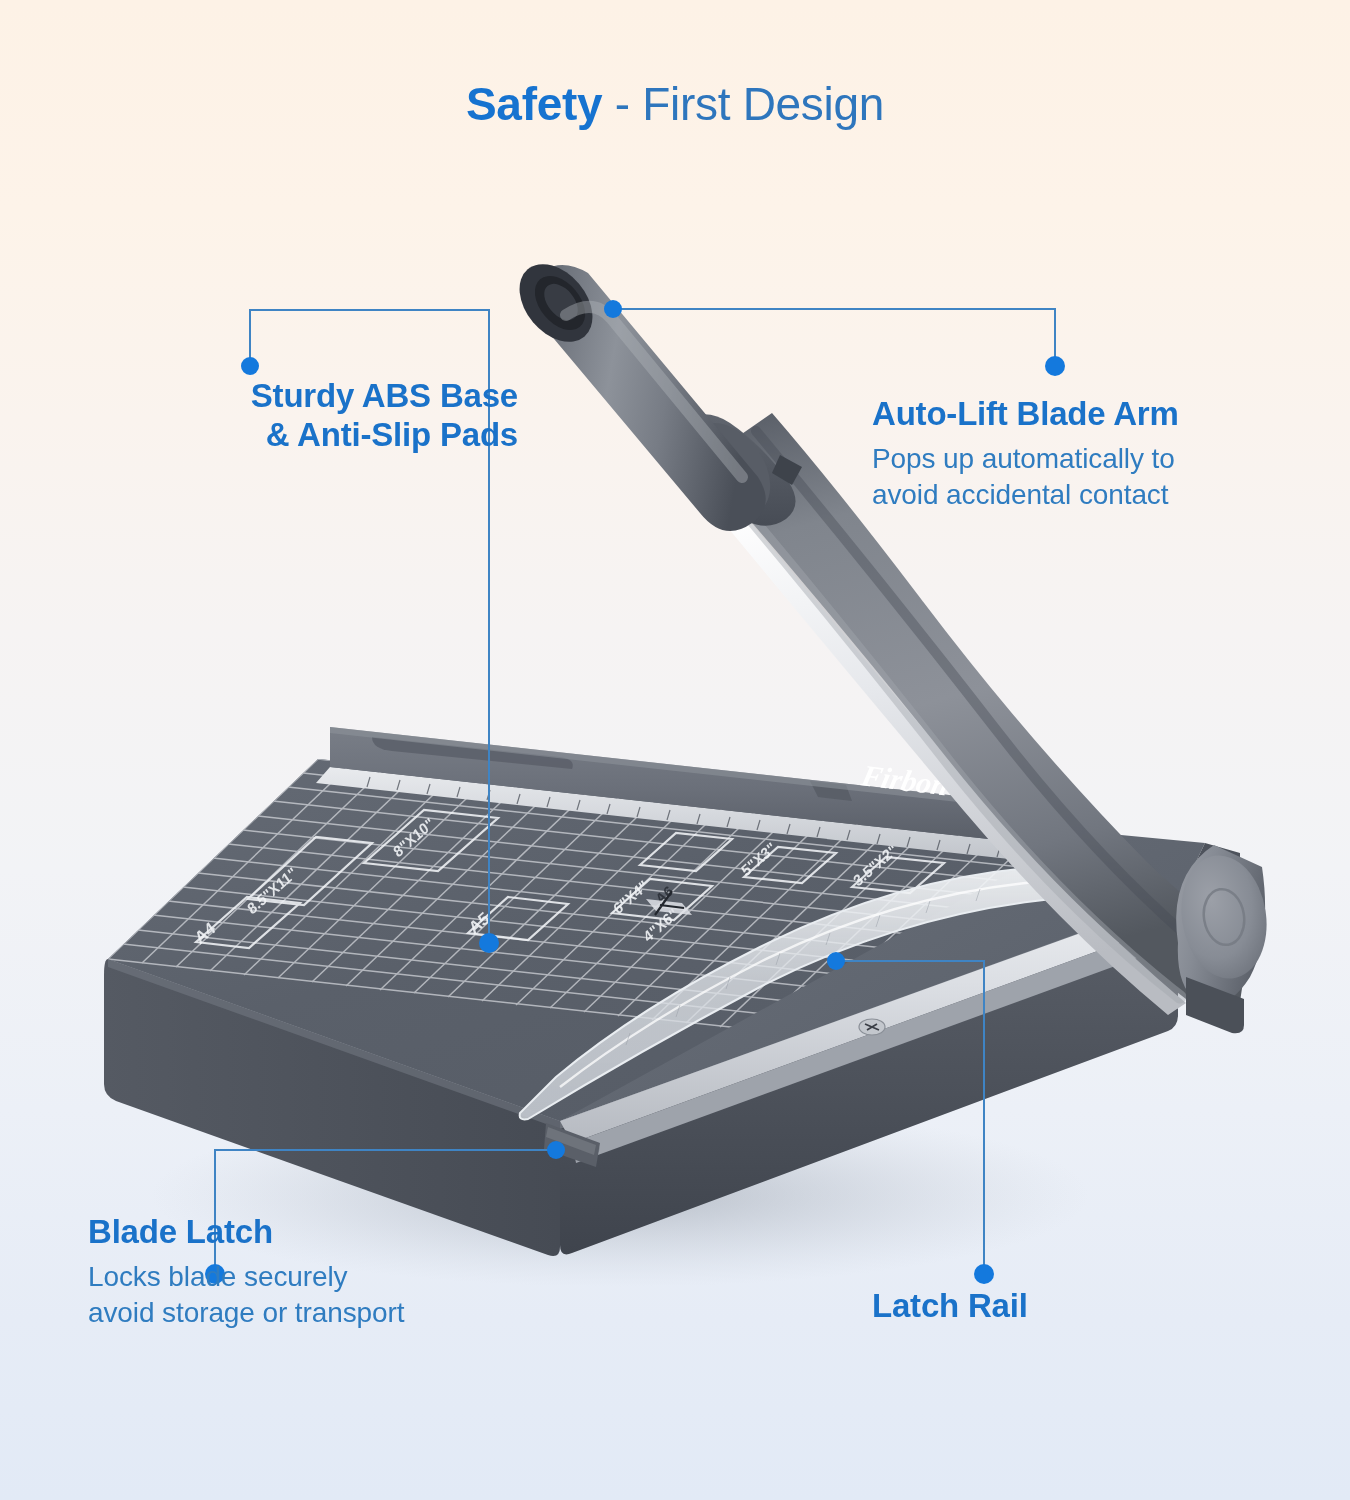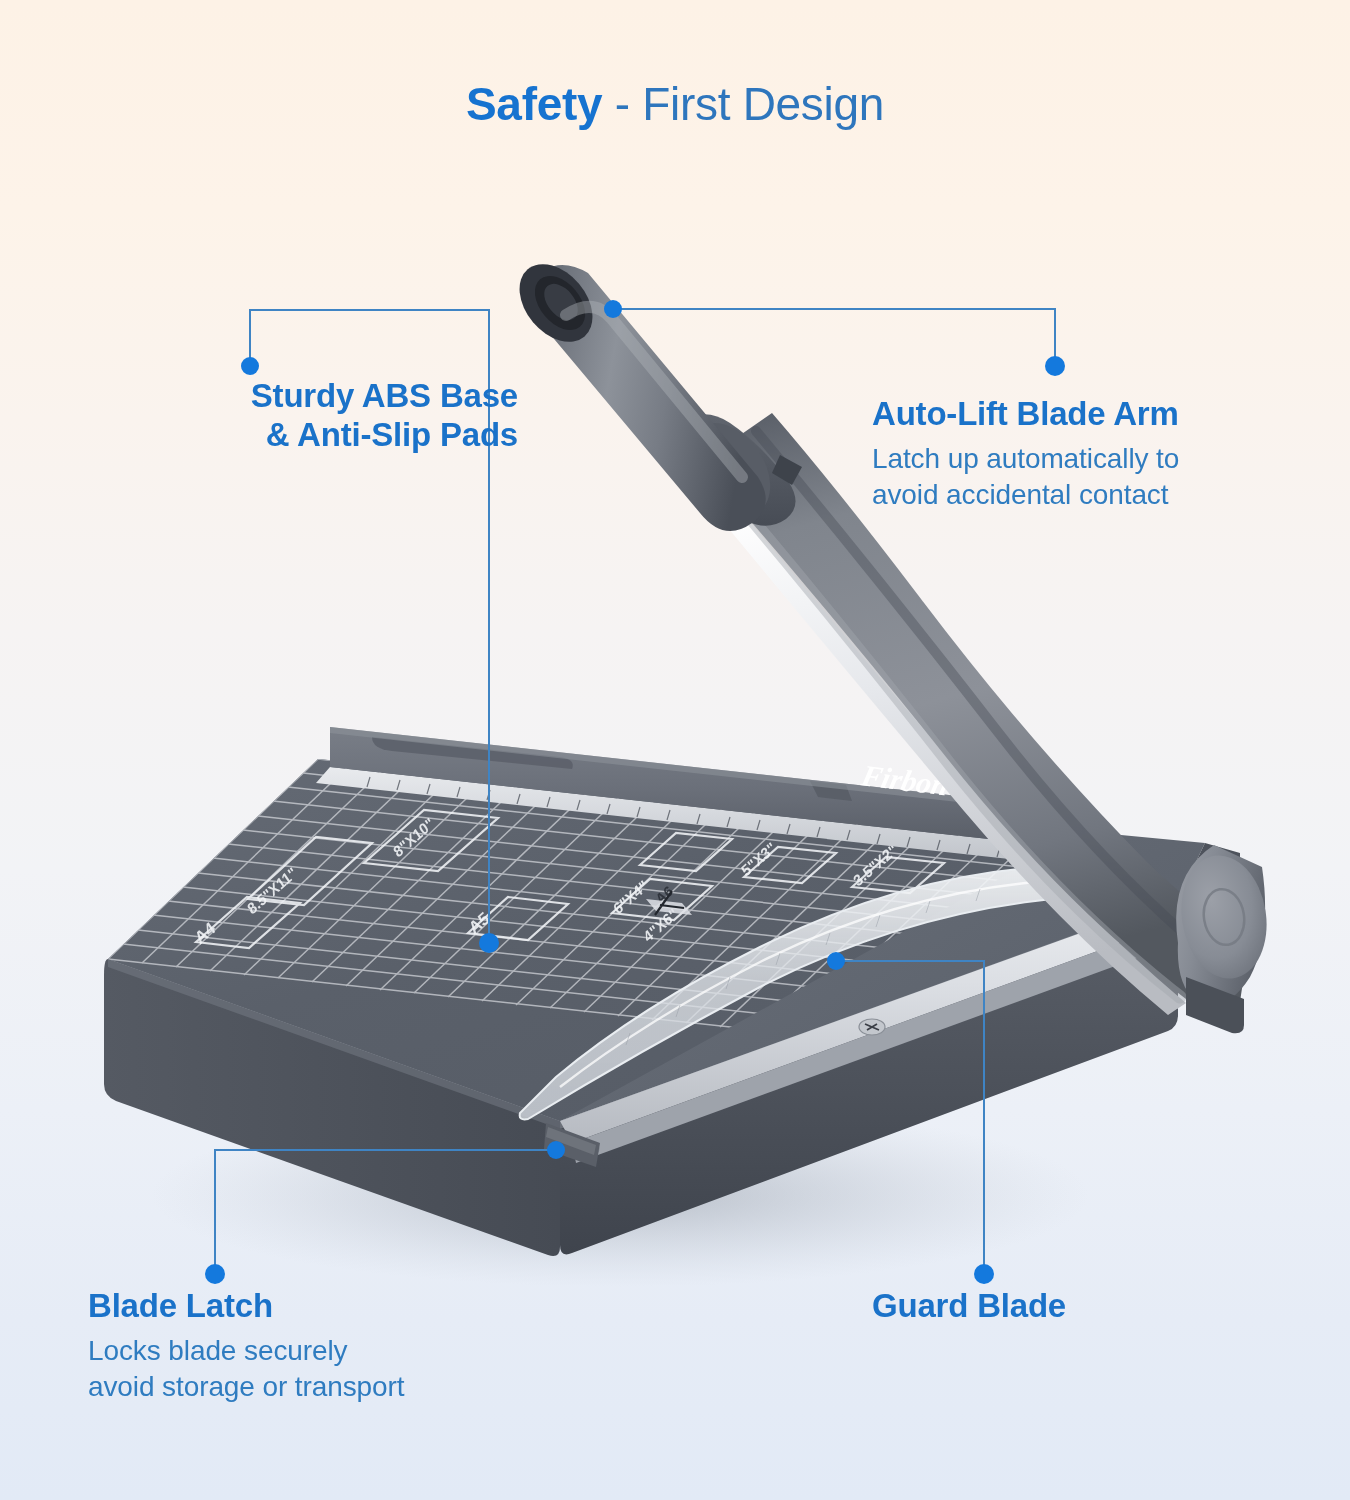--- a/index.html
+++ b/index.html
@@ -48,21 +48,21 @@
     font-size:28px;
     line-height:1.28;
     color:#2f7cc0;
     white-space:pre-line;
     margin-top:7px;
     letter-spacing:-0.1px;
   }
 
   #callout-tl { left:88px;  top:362px; width:430px;text-align:right; }
   #callout-tr { left:872px; top:380px; width:430px; }
-  #callout-bl { left:88px;  top:1272px; width:500px; }
+  #callout-bl { left:88px;  top:1198px; width:500px; }
   #callout-br { left:872px; top:1272px; width:420px; }
 
   
   #leaders { position:absolute; left:0; top:0; width:1350px; height:1500px;
              pointer-events:none; }
 
   
   #product { position:absolute; left:0; top:0; width:1350px; height:1500px; }
 </style>
 </head>
@@ -404,27 +404,27 @@
     </g>
   </svg>
 
   <div class="callout" id="callout-tl">
     <div class="head">Sturdy ABS Base
 &amp; Anti-Slip Pads</div>
   </div>
 
   <div class="callout" id="callout-tr">
     <div class="head">Auto-Lift Blade Arm</div>
-    <div class="body">Latch up automatically to
+    <div class="body">Pops up automatically to
 avoid accidental contact</div>
   </div>
 
   <div class="callout" id="callout-bl">
     <div class="head">Blade Latch</div>
     <div class="body">Locks blade securely
 avoid storage or transport</div>
   </div>
 
   <div class="callout" id="callout-br">
-    <div class="head">Guard Blade</div>
+    <div class="head">Latch Rail</div>
   </div>
 
 </div>
 
 </body></html>

